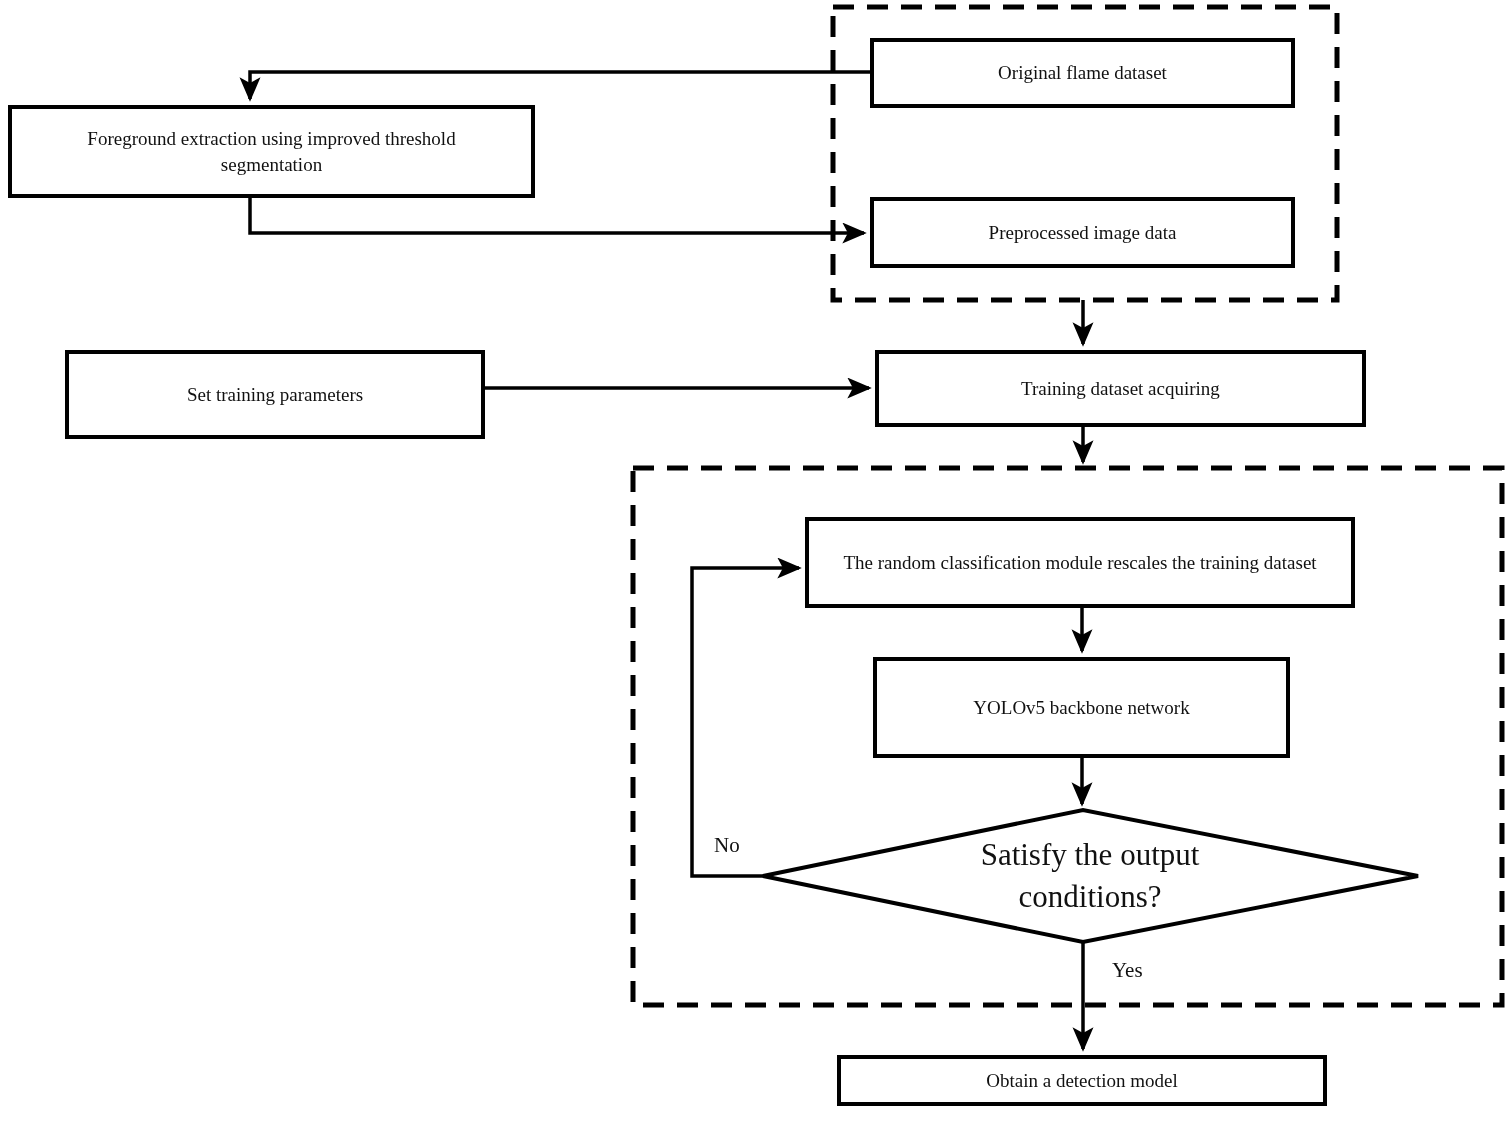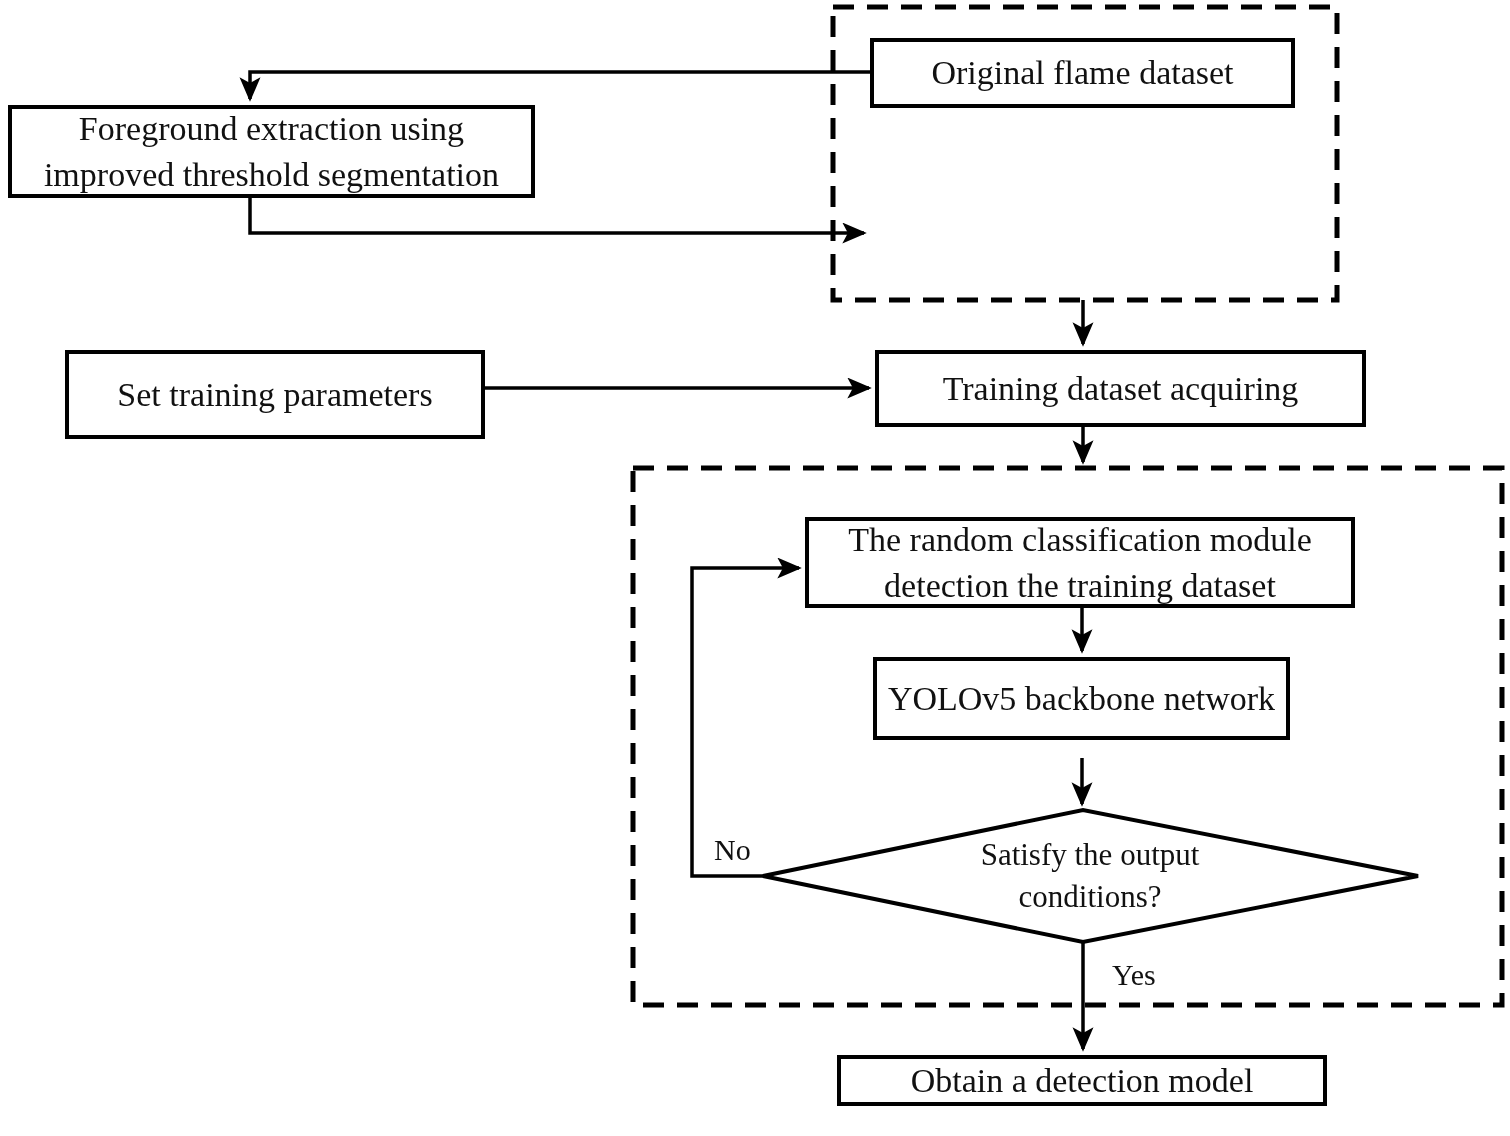--- a/index.html
+++ b/index.html
@@ -12,42 +12,42 @@
     overflow:hidden;
   }
   #connector-layer{position:absolute;left:0;top:0;width:1510px;height:1136px;}
   .node{
     position:absolute;
     box-sizing:border-box;
     border:4px solid #000;
     background:#fff;
     display:flex;align-items:center;justify-content:center;
     text-align:center;
-    font-size:34px;
+    font-size:19px;
     line-height:1.35;
   }
   .label{
     position:absolute;
-    font-size:30px;
+    font-size:21px;
     white-space:nowrap;
   }
   .diamond-label{
     position:absolute;
     display:flex;align-items:center;justify-content:center;
     text-align:center;
     font-size:31px;line-height:1.35;
   }
   
   #n-original   {left:870px; top:38px;  width:425px; height:70px;}
   #n-foreground {left:8px;   top:105px; width:527px; height:93px; padding:0 28px;}
   #n-preproc    {left:870px; top:197px; width:425px; height:71px;}
   #n-setparams  {left:65px;  top:350px; width:420px; height:89px;}
   #n-training   {left:875px; top:350px; width:491px; height:77px;}
   #n-random     {left:805px; top:517px; width:550px; height:91px; padding:0 12px;}
-  #n-yolo       {left:873px; top:657px; width:417px; height:83px;}
+  #n-yolo       {left:873px; top:657px; width:417px; height:101px;}
   #n-obtain     {left:837px; top:1055px;width:490px; height:51px;}
   #lbl-no  {left:714px;  top:833px;}
   #lbl-yes {left:1112px; top:958px;text-align:right;}
   #lbl-diamond{left:960px; top:832px; width:260px; height:88px;}
 </style>
 </head>
 <body>
 
 <div id="canvas">
 
@@ -72,26 +72,27 @@
     <polyline points="1082,608 1082,651" fill="none" stroke="#000" stroke-width="3.5" marker-end="url(#arrow)"></polyline>
     <polyline points="1082,758 1082,804" fill="none" stroke="#000" stroke-width="3.5" marker-end="url(#arrow)"></polyline>
     <polyline points="763,876 692,876 692,568 799,568" fill="none" stroke="#000" stroke-width="3.5" marker-end="url(#arrow)"></polyline>
     <polyline points="1083,942 1083,1049" fill="none" stroke="#000" stroke-width="3.5" marker-end="url(#arrow)"></polyline>
   </svg>
 
   <div class="node" id="n-original">Original flame dataset</div>
 
   <div class="node" id="n-foreground">Foreground extraction using improved threshold segmentation</div>
 
+  <div class="node" id="n-preproc">Preprocessed image data</div>
 
   <div class="node" id="n-setparams">Set training parameters</div>
 
   <div class="node" id="n-training">Training dataset acquiring</div>
 
-  <div class="node" id="n-random">The random classification module detection the training dataset</div>
+  <div class="node" id="n-random">The random classification module rescales the training dataset</div>
 
   <div class="node" id="n-yolo">YOLOv5 backbone network</div>
 
   <div class="node" id="n-obtain">Obtain a detection model</div>
 
   <div class="diamond-label" id="lbl-diamond">Satisfy the output conditions?</div>
 
   <div class="label" id="lbl-no">No</div>
 
   <div class="label" id="lbl-yes">Yes</div>

